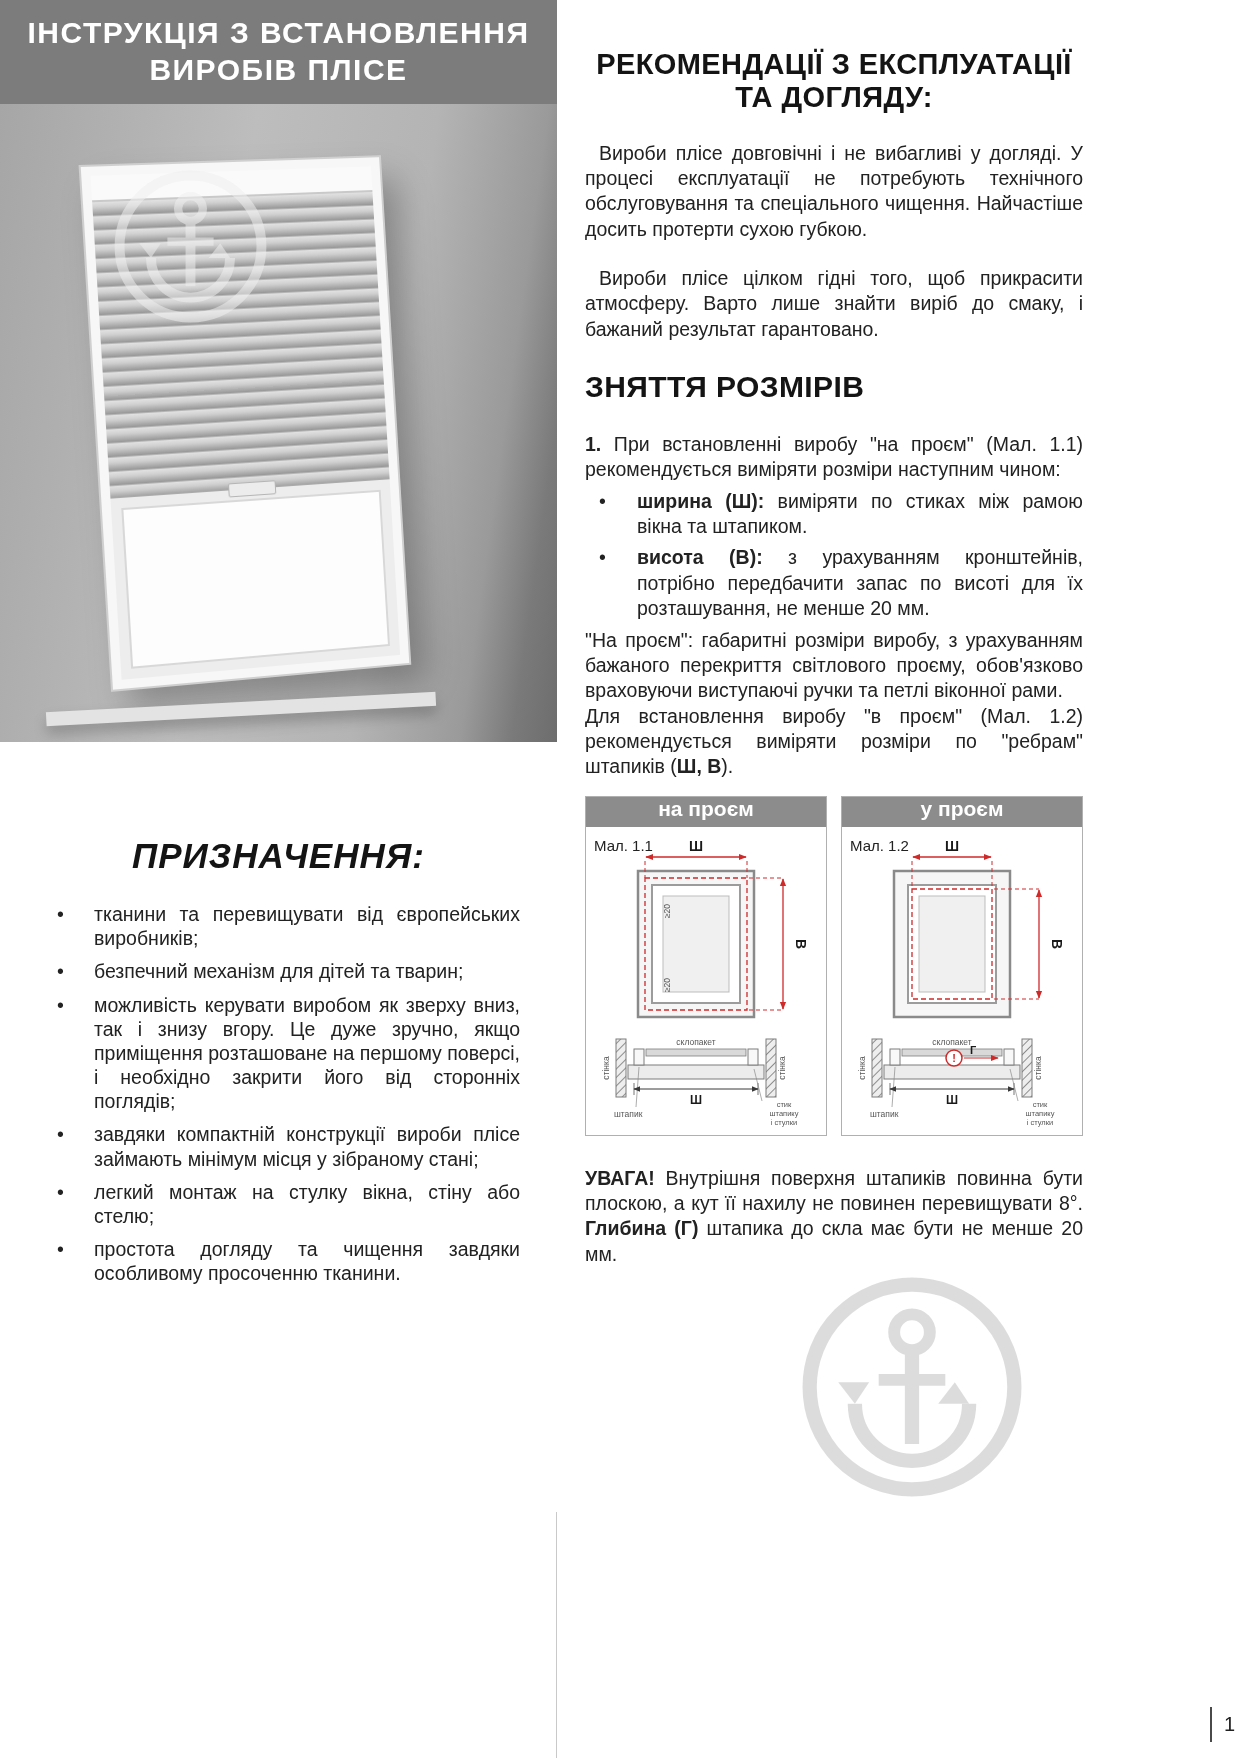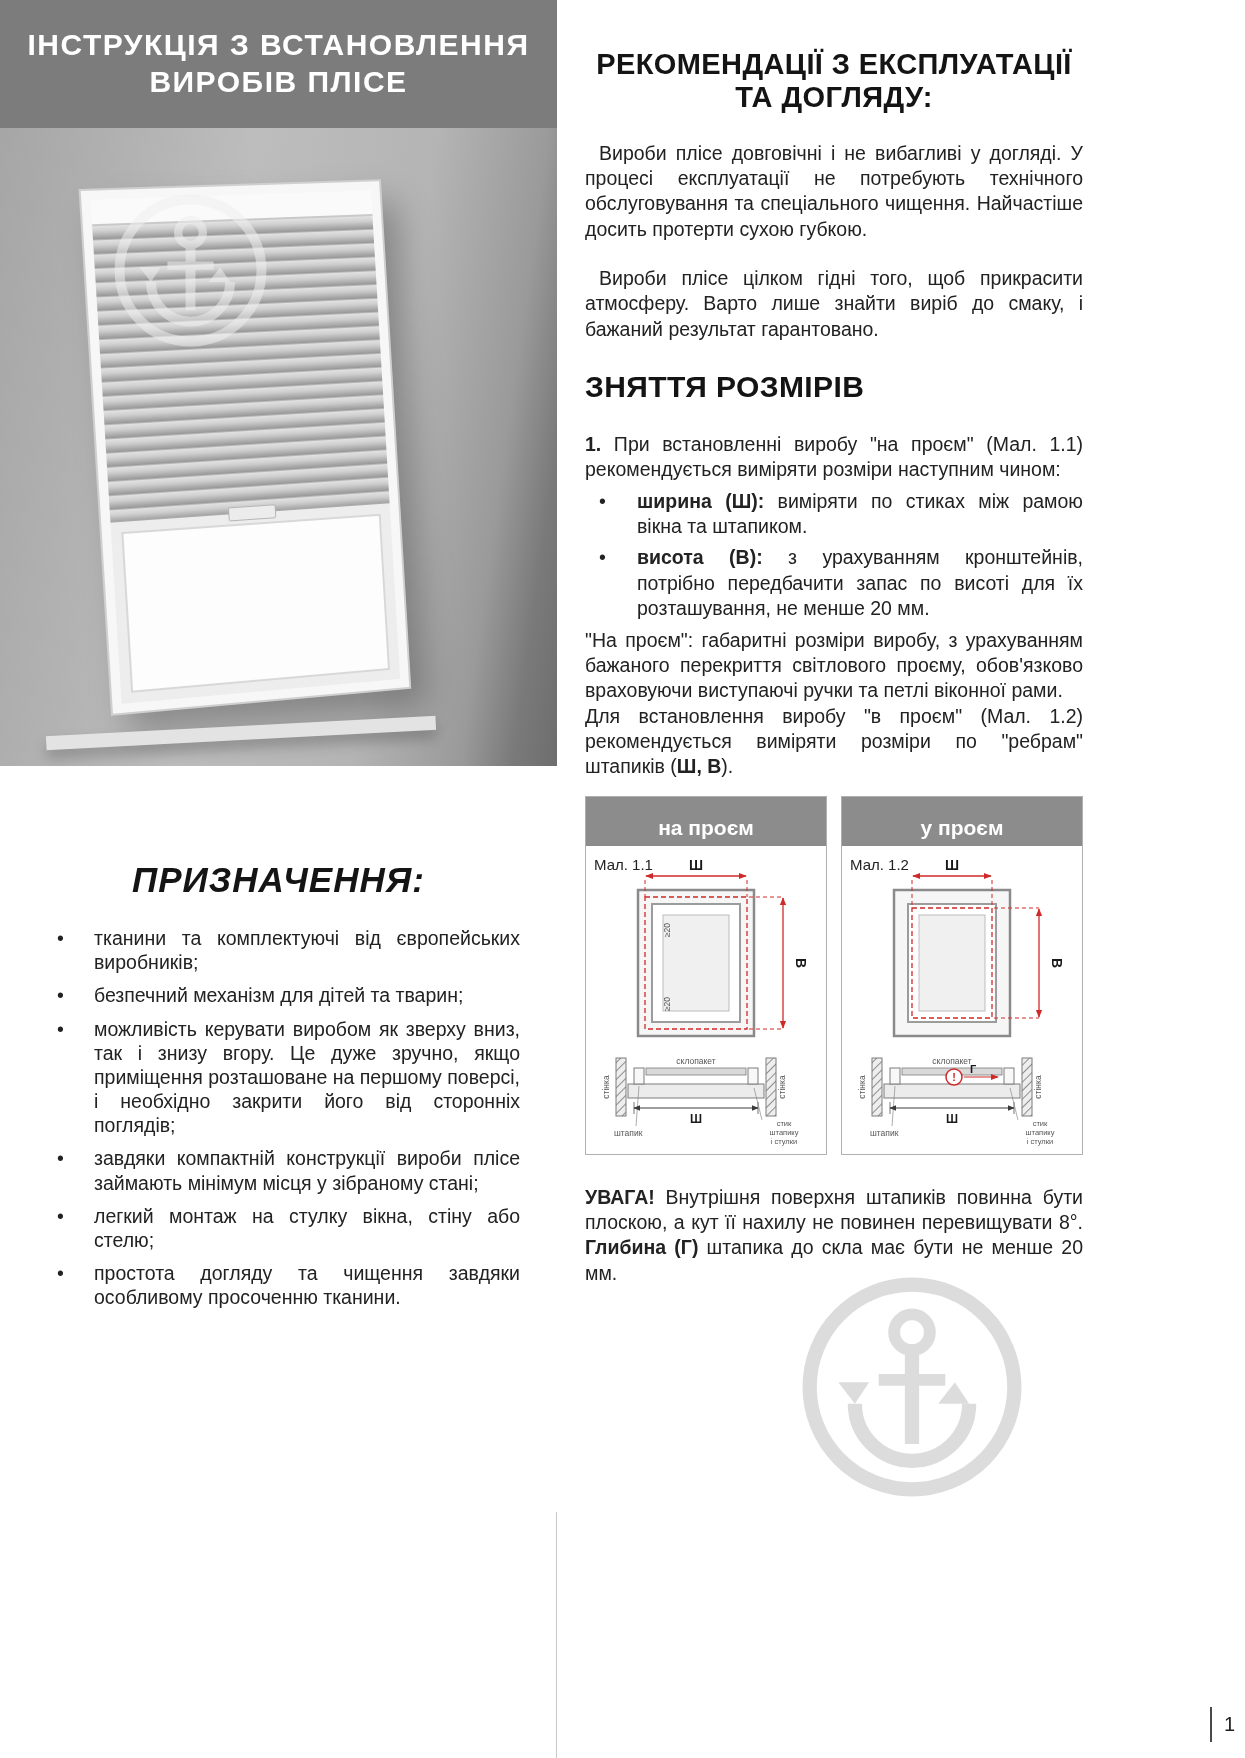--- a/index.html
+++ b/index.html
@@ -2,21 +2,21 @@
 <html><head>
 <meta charset="utf-8">
 <style>
   * { margin:0; padding:0; box-sizing:border-box; }
   html,body { background:#ffffff; }
   .page { position:relative; width:1245px; height:1758px; background:#fff; overflow:hidden;
           font-family:"Liberation Sans","DejaVu Sans",sans-serif; color:#222; }
 
   
   .left-col { position:absolute; left:0; top:0; width:557px; }
-  .banner { height:128px; background:#7c7c7c; display:flex; flex-direction:column; align-items:center; justify-content:center; }
+  .banner { height:104px; background:#7c7c7c; display:flex; flex-direction:column; align-items:center; justify-content:center; }
   .banner-line { color:#fff; font-weight:bold; font-size:30px; letter-spacing:1.5px; line-height:1.22; }
 
   .photo { position:relative; height:638px; overflow:hidden;
            background:linear-gradient(98deg,#a6a6a6 0%,#bdbdbd 40%,#b4b4b4 68%,#9a9a9a 85%,#7a7a7a 93%,#6d6d6d 100%); }
   .window-unit { position:absolute; left:98px; top:58px; width:300px; height:515px; background:#f1f1f1;
                  border:9px solid #f7f7f7; outline:2px solid #cfcfcf;
                  box-shadow:16px 22px 34px rgba(0,0,0,.28);
                  transform:perspective(1100px) rotateY(7deg) rotateZ(-3.5deg);
                  display:flex; flex-direction:column; }
   .top-rail { height:26px; background:#fafafa; border-bottom:2px solid #c9c9c9; }
@@ -46,21 +46,21 @@
   .rp.ind { text-indent:14px; }
   .mt26 { margin-top:26px; } .mt24 { margin-top:24px; } .mt28 { margin-top:28px; } .mt6 { margin-top:6px; }
   .h-sizes { margin-top:28px; font-size:30px; font-weight:bold; letter-spacing:.4px; color:#141414; }
   .b { font-weight:bold; }
   .rbullets { list-style:none; margin-top:6px; }
   .rbullets li { position:relative; padding-left:52px; margin-bottom:6px; font-size:19.5px; line-height:1.3; text-align:justify; }
   .rbullets li::before { content:"\2022"; position:absolute; left:14px; }
 
   .diagrams { display:flex; gap:14px; margin-top:16px; }
   .diag { width:242px; border:1px solid #b0b0b0; background:#fff; }
-  .diag-header { background:#8c8c8c; color:#fff; font-weight:bold; font-size:21px; text-align:center; padding:19px 0 6px; }
+  .diag-header { background:#8c8c8c; color:#fff; font-weight:bold; font-size:21px; text-align:center; padding:0 0 6px; }
   .diag-svg { display:block; width:100%; height:auto; }
   svg text { font-family:"Liberation Sans","DejaVu Sans",sans-serif; }
   .t-fig { font-size:15px; fill:#222; }
   .t-dim { font-size:14px; font-weight:bold; fill:#1a1a1a; }
   .t-dim-sm { font-size:12px; font-weight:bold; fill:#1a1a1a; }
   .t-tiny { font-size:8.5px; fill:#555; }
   .t-micro { font-size:7.5px; fill:#555; }
   .t-warn { font-size:11px; font-weight:bold; fill:#cf2a2a; }
   .t-depth { font-size:11px; font-weight:bold; fill:#1a1a1a; }
 
@@ -97,21 +97,21 @@
         <line x1="36" y1="47" x2="64" y2="47" stroke="currentColor" stroke-width="5"></line>
         <path d="M26 57 A24 24 0 0 0 74 57" fill="none" stroke="currentColor" stroke-width="6"></path>
         <path d="M26 57 l-7 -9 l13 0 z" fill="currentColor"></path>
         <path d="M74 57 l-13 0 l7 -9 z" fill="currentColor"></path>
       </svg>
     </div>
 
     <div class="left-body">
       <h2 class="h-purpose">ПРИЗНАЧЕННЯ:</h2>
       <ul class="bullets">
-        <li><span>тканини та комплектуючі від європейських виробників;</span></li>
+        <li><span>тканини та перевищувати від європейських виробників;</span></li>
         <li><span>безпечний механізм для дітей та тварин;</span></li>
         <li><span>можливість керувати виробом як зверху вниз, так і знизу вгору. Це дуже зручно, якщо приміщення розташоване на першому поверсі, і необхідно закрити його від сторонніх поглядів;</span></li>
         <li><span>завдяки компактній конструкції вироби плісе займають мінімум місця у зібраному стані;</span></li>
         <li><span>легкий монтаж на стулку вікна, стіну або стелю;</span></li>
         <li><span>простота догляду та чищення завдяки особливому просоченню тканини.</span></li>
       </ul>
     </div>
   </div>
 
   <div class="right-col">

